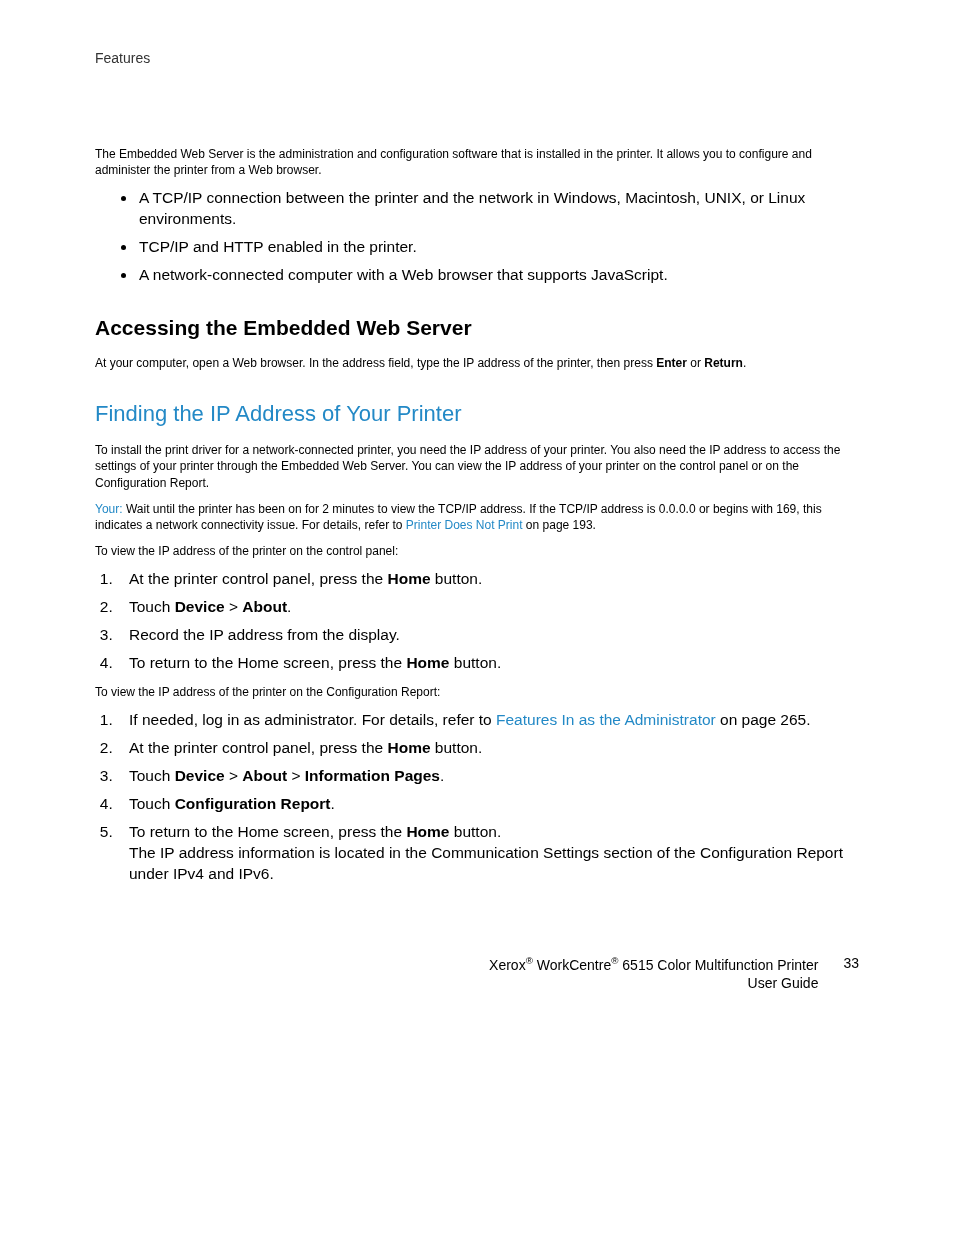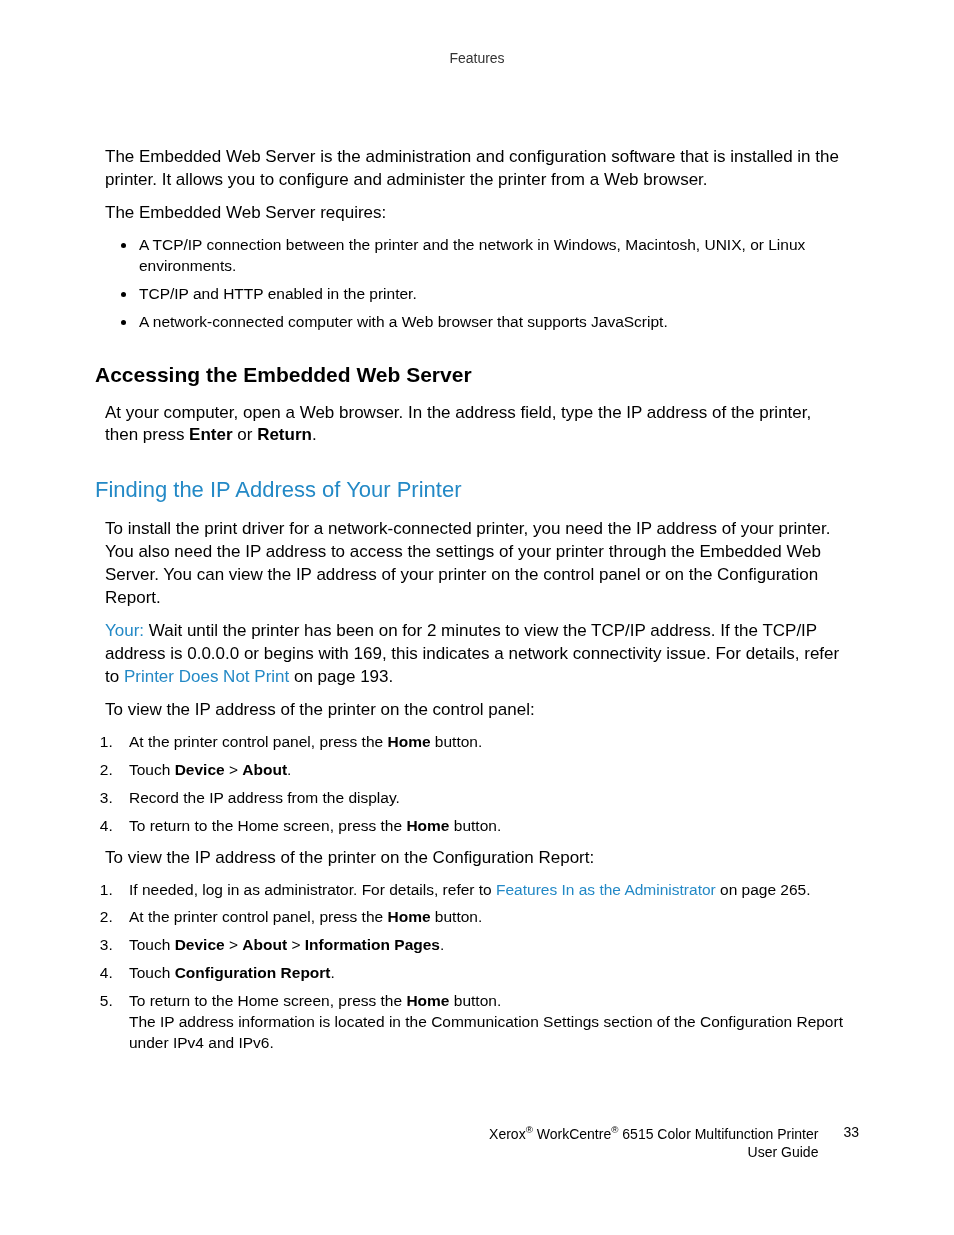--- a/index.html
+++ b/index.html
@@ -8,21 +8,21 @@
     font-family: Arial, Helvetica, sans-serif;
     background: #fff;
     color: #000;
     width: 954px;
   }
   .page {
     padding: 50px 95px 40px 95px;
     box-sizing: border-box;
   }
   .header-label {
-    text-align: center;
+    text-align: left;
     font-size: 14px;
     color: #333;
     margin-bottom: 80px;
   }
   h1 {
     font-size: 36px;
     font-weight: normal;
     color: #2389c6;
     margin: 0 0 45px 0;
   }
@@ -32,23 +32,23 @@
     color: #2389c6;
     margin: 30px 0 15px 0;
   }
   h3 {
     font-size: 21px;
     font-weight: bold;
     color: #000000;
     margin: 30px 0 15px 0;
   }
   p {
-    font-size: 17px;
+    font-size: 12px;
     line-height: 1.35;
-    margin: 10px 10px;
+    margin: 10px 0;
   }
   ul {
     margin: 8px 0;
     padding-left: 42px;
   }
   ul li {
     font-size: 15.5px;
     line-height: 1.35;
     margin-bottom: 7px;
     padding-left: 2px;
@@ -87,21 +87,20 @@
 </style>
 </head>
 <body>
 
 <div class="page">
 
   <div class="header-label">Features</div>
 
 
   <p>The Embedded Web Server is the administration and configuration software that is installed in the printer. It allows you to configure and administer the printer from a Web browser.</p>
-  <p>The Embedded Web Server requires:</p>
   <ul>
     <li>A TCP/IP connection between the printer and the network in Windows, Macintosh, UNIX, or Linux environments.</li>
     <li>TCP/IP and HTTP enabled in the printer.</li>
     <li>A network-connected computer with a Web browser that supports JavaScript.</li>
   </ul>
 
   <h3>Accessing the Embedded Web Server</h3>
   <p>
     <span>At your computer, open a Web browser. In the address field, type the IP address of the printer, then press </span><span class="bold">Enter</span><span> or </span><span class="bold">Return</span><span>.</span>
   </p>

